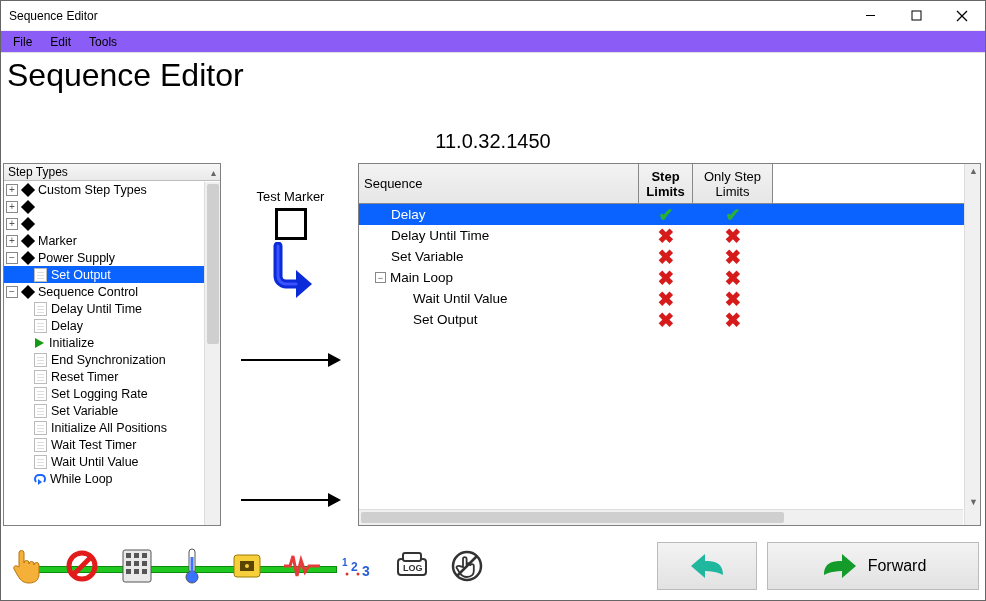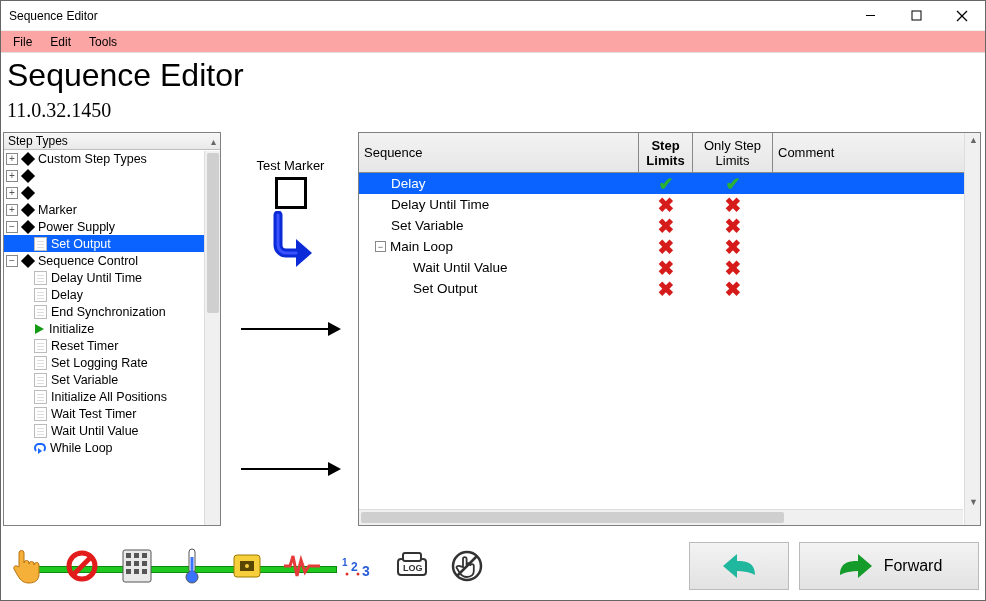--- a/index.html
+++ b/index.html
@@ -2,25 +2,25 @@
 <html><head>
 <meta charset="utf-8">
 <style>
   * { box-sizing: border-box; }
   html, body { margin: 0; padding: 0; font-family: "Segoe UI", Tahoma, sans-serif; font-size: 13px; background: #fff; color: #000; }
   .window { width: 986px; height: 601px; border: 1px solid #666; display: flex; flex-direction: column; }
   .titlebar { height: 30px; display: flex; align-items: center; padding-left: 8px; background: #fff; border-bottom: 1px solid #eee; }
   .titlebar-title { flex: 1; font-size: 12px; }
   .tbtn { width: 46px; height: 30px; display: flex; align-items: center; justify-content: center; }
   .tbtn svg { display: block; }
-  .menubar { height: 22px; background: #fca5a5; display: flex; align-items: center; padding: 0 4px; gap: 2px; font-size: 12px; border-bottom: 1px solid #e0e0e0; }
+  .menubar { height: 22px; background: #8b5cf6; display: flex; align-items: center; padding: 0 4px; gap: 2px; font-size: 12px; border-bottom: 1px solid #e0e0e0; }
   .menubar > div { padding: 2px 8px; }
   .header { padding: 4px 6px 8px 6px; }
   .header h1 { margin: 0; font-size: 32px; font-weight: 400; font-family: Arial, sans-serif; }
-  .version { margin-top: 5px; font-size: 20px; font-family: Liberation Serif, serif; }
+  .version { margin-top: 36px; font-size: 20px; font-family: Liberation Sans, sans-serif; text-align: center; }
   .bandtitle { background: #4d4d4d; color: #fff; text-align: center; font-weight: 700; font-size: 17px; padding: 3px 0; }
   .workarea { display: flex; flex: 1; min-height: 0; }
   
   .treepanel { width: 218px; border: 1px solid #808080; margin: 2px 2px 6px 2px; display: flex; flex-direction: column; position: relative; }
   .treehdr { background: linear-gradient(#f7f7f7,#e9e9e9); border-bottom: 1px solid #bdbdbd; font-size: 12px; padding: 1px 4px; display:flex; align-items:center; }
   .treehdr .spacer { flex:1; }
   .tree { flex:1; overflow:auto; font-size: 12.5px; }
   .tree ul { list-style:none; margin:0; padding:0 0 0 0; }
   .tree li { white-space: nowrap; }
   .node { display:flex; align-items:center; height:17px; padding-left: 2px; }
@@ -179,28 +179,28 @@
                   </div>
                 </li>
                 <li>
                   <div class="node" style="padding-left:28px">
                     <span class="leafico"></span>
                     <span>Delay</span>
                   </div>
                 </li>
                 <li>
                   <div class="node" style="padding-left:28px">
-                    <span class="leafico"></span>
-                    <span>End Synchronization</span>
-                  </div>
-                </li>
-                <li>
-                  <div class="node" style="padding-left:28px">
                     <span class="playico"></span>
                     <span>Initialize</span>
+                  </div>
+                </li>
+                <li>
+                  <div class="node" style="padding-left:28px">
+                    <span class="leafico"></span>
+                    <span>End Synchronization</span>
                   </div>
                 </li>
                 <li>
                   <div class="node" style="padding-left:28px">
                     <span class="leafico"></span>
                     <span>Reset Timer</span>
                   </div>
                 </li>
                 <li>
                   <div class="node" style="padding-left:28px">
@@ -265,21 +265,20 @@
           <div class="line"></div>
           <div class="head"></div>
         </div>
     </div>
 
     <div class="gridpanel">
       <div class="ghead">
         <div class="gh gh1">Sequence</div>
         <div class="gh ghsl center">Step Limits</div>
         <div class="gh ghosl center">Only Step Limits</div>
-        <div class="gh ghcmt">Comment</div>
       </div>
       <div class="gbody" id="gbody">
           <div class="grow sel">
             <div class="gc1" style="padding-left:32px">
               <span style="display:inline-block;width:0px"></span>
               <span>Delay</span>
             </div>
             <div class="gcsl">
               <span class="vicn">✔</span>
             </div>
@@ -437,20 +436,20 @@
             <line x1="7" y1="27" x2="27" y2="7" stroke="#333" stroke-width="2.5"></line>
           </svg>
       </div>
     </div>
     <div class="flexspacer"></div>
     <div class="navbtn" style="margin-right:10px;">
       <svg width="40" height="30" viewBox="0 0 40 30">
           <path d="M18 3 L4 15 L18 27 L18 20 C30 20 36 24 36 24 C36 12 28 10 18 10 Z" fill="#1fb79e"></path>
         </svg>
     </div>
-    <div class="navbtn" style="width:180px;">
+    <div class="navbtn" style="width:212px;">
       <svg width="40" height="30" viewBox="0 0 40 30">
           <path d="M22 3 L36 15 L22 27 L22 20 C10 20 4 24 4 24 C4 12 12 10 22 10 Z" fill="#149b2a"></path>
         </svg>
       <span>Forward</span>
     </div>
   </div>
 </div>
 
 </body></html>

